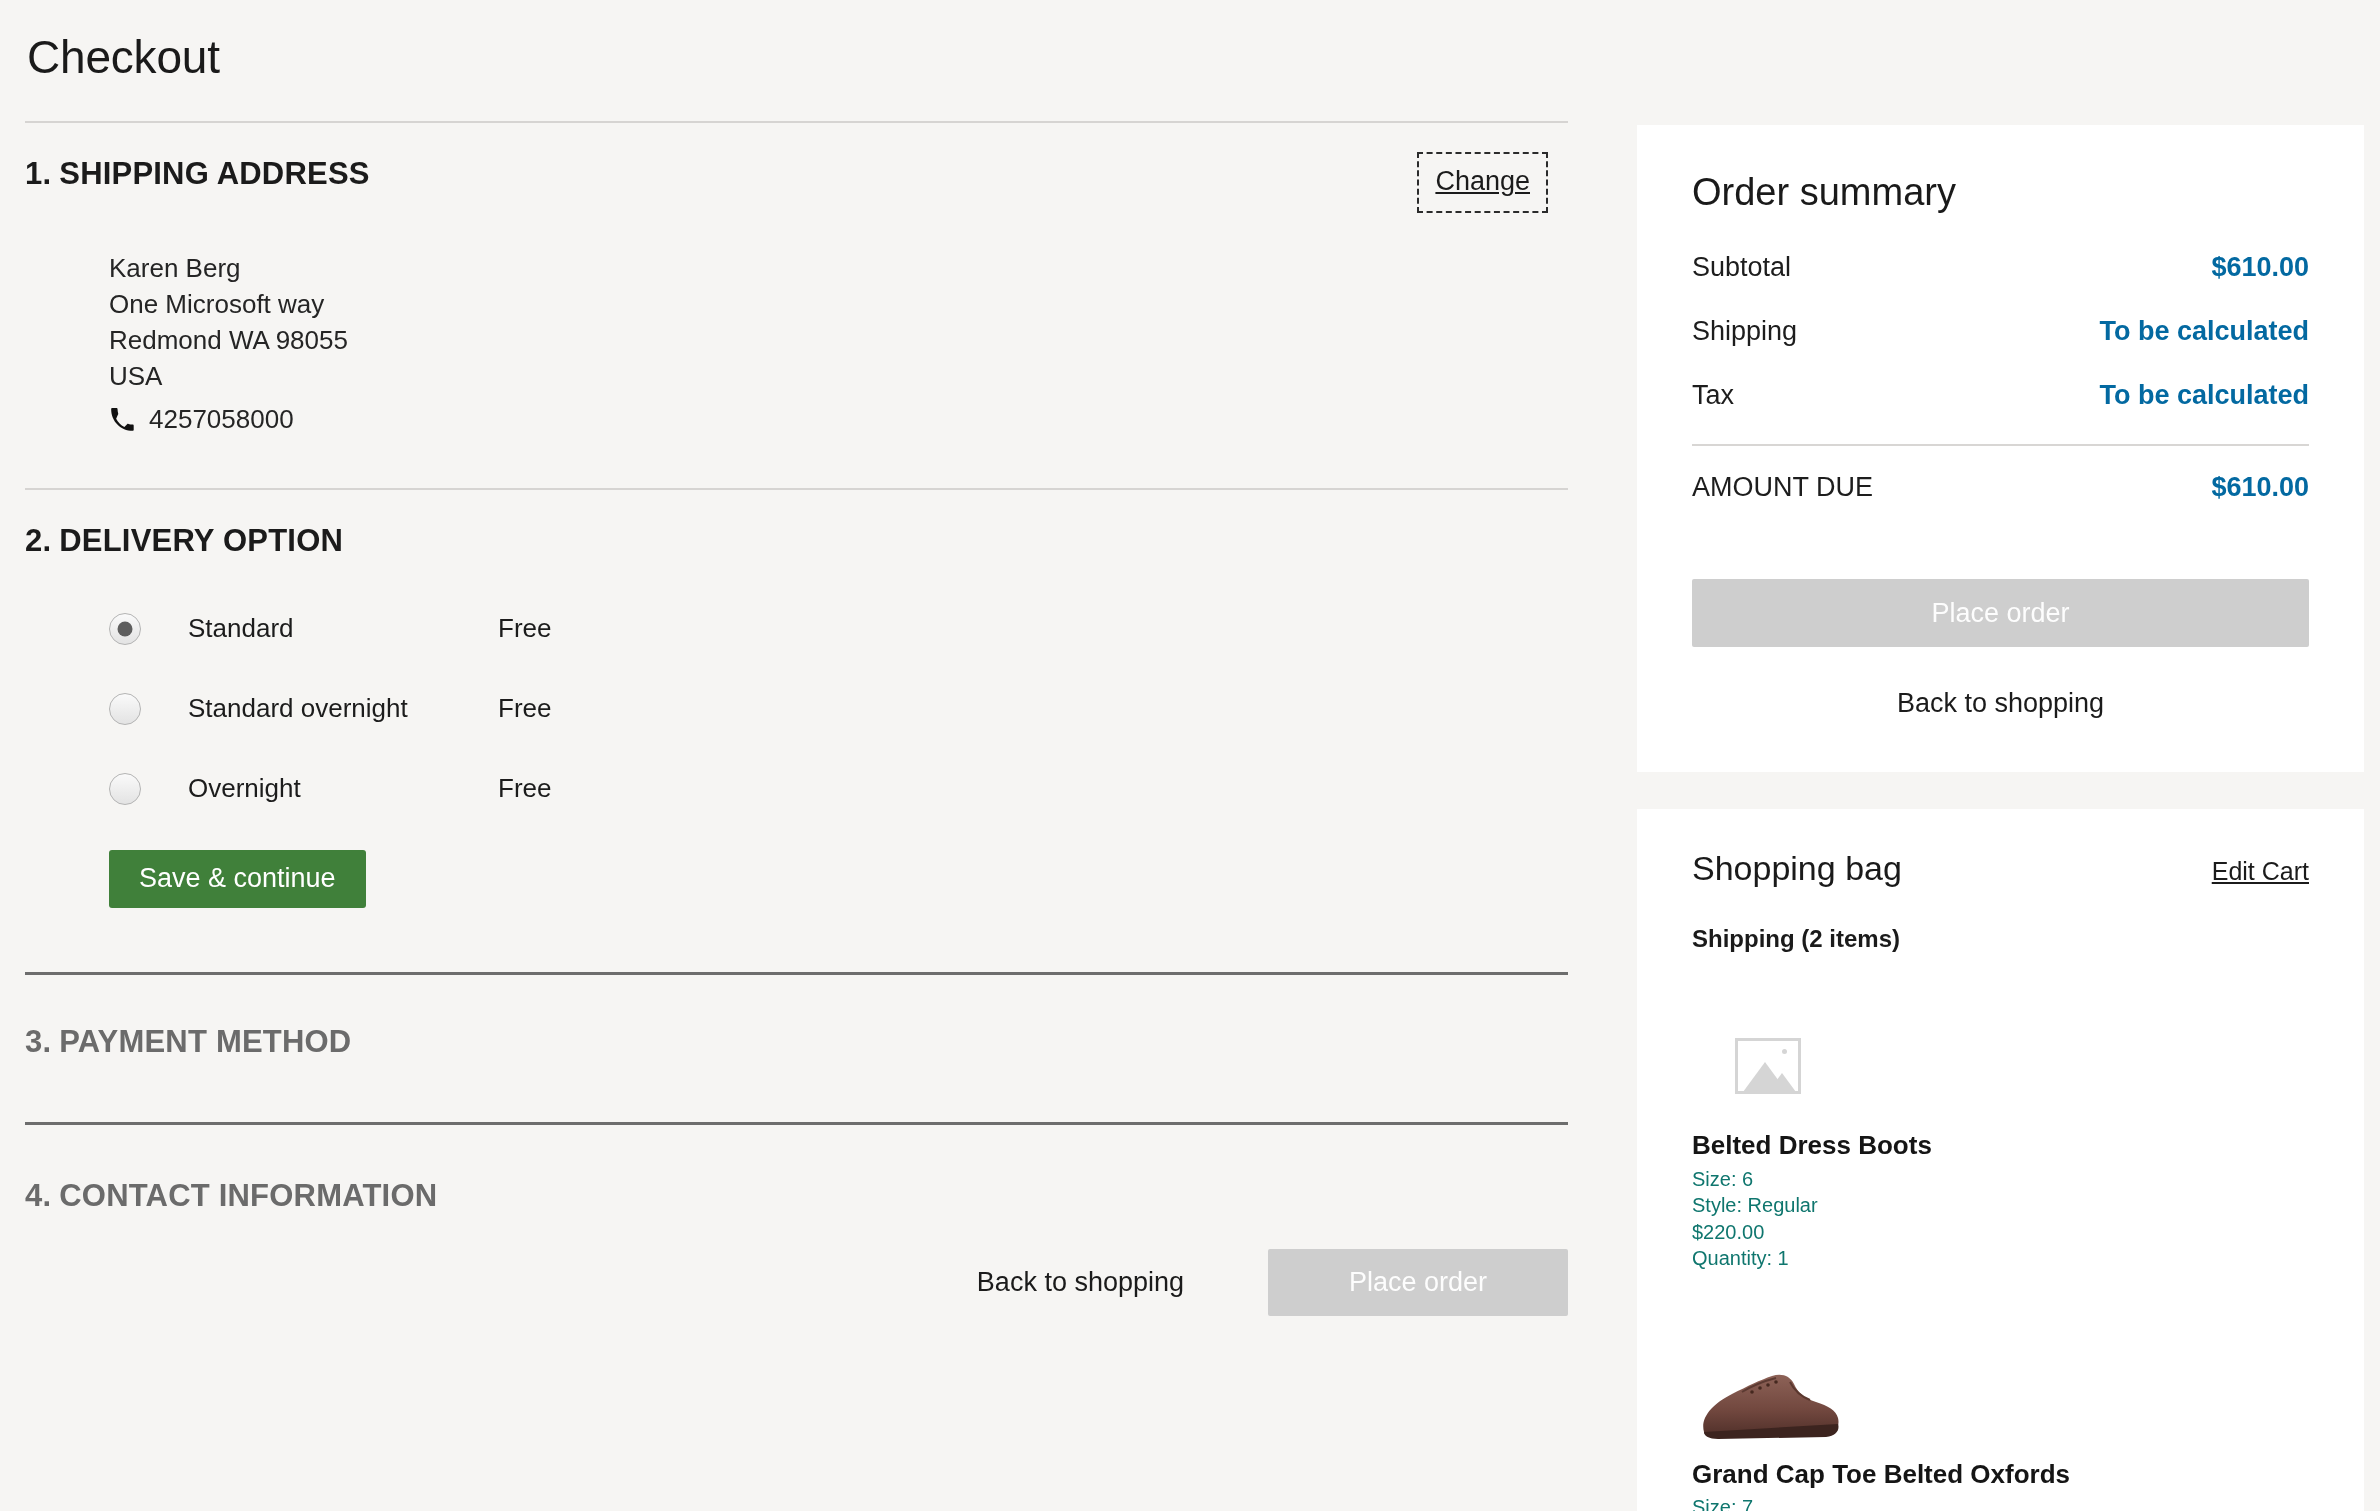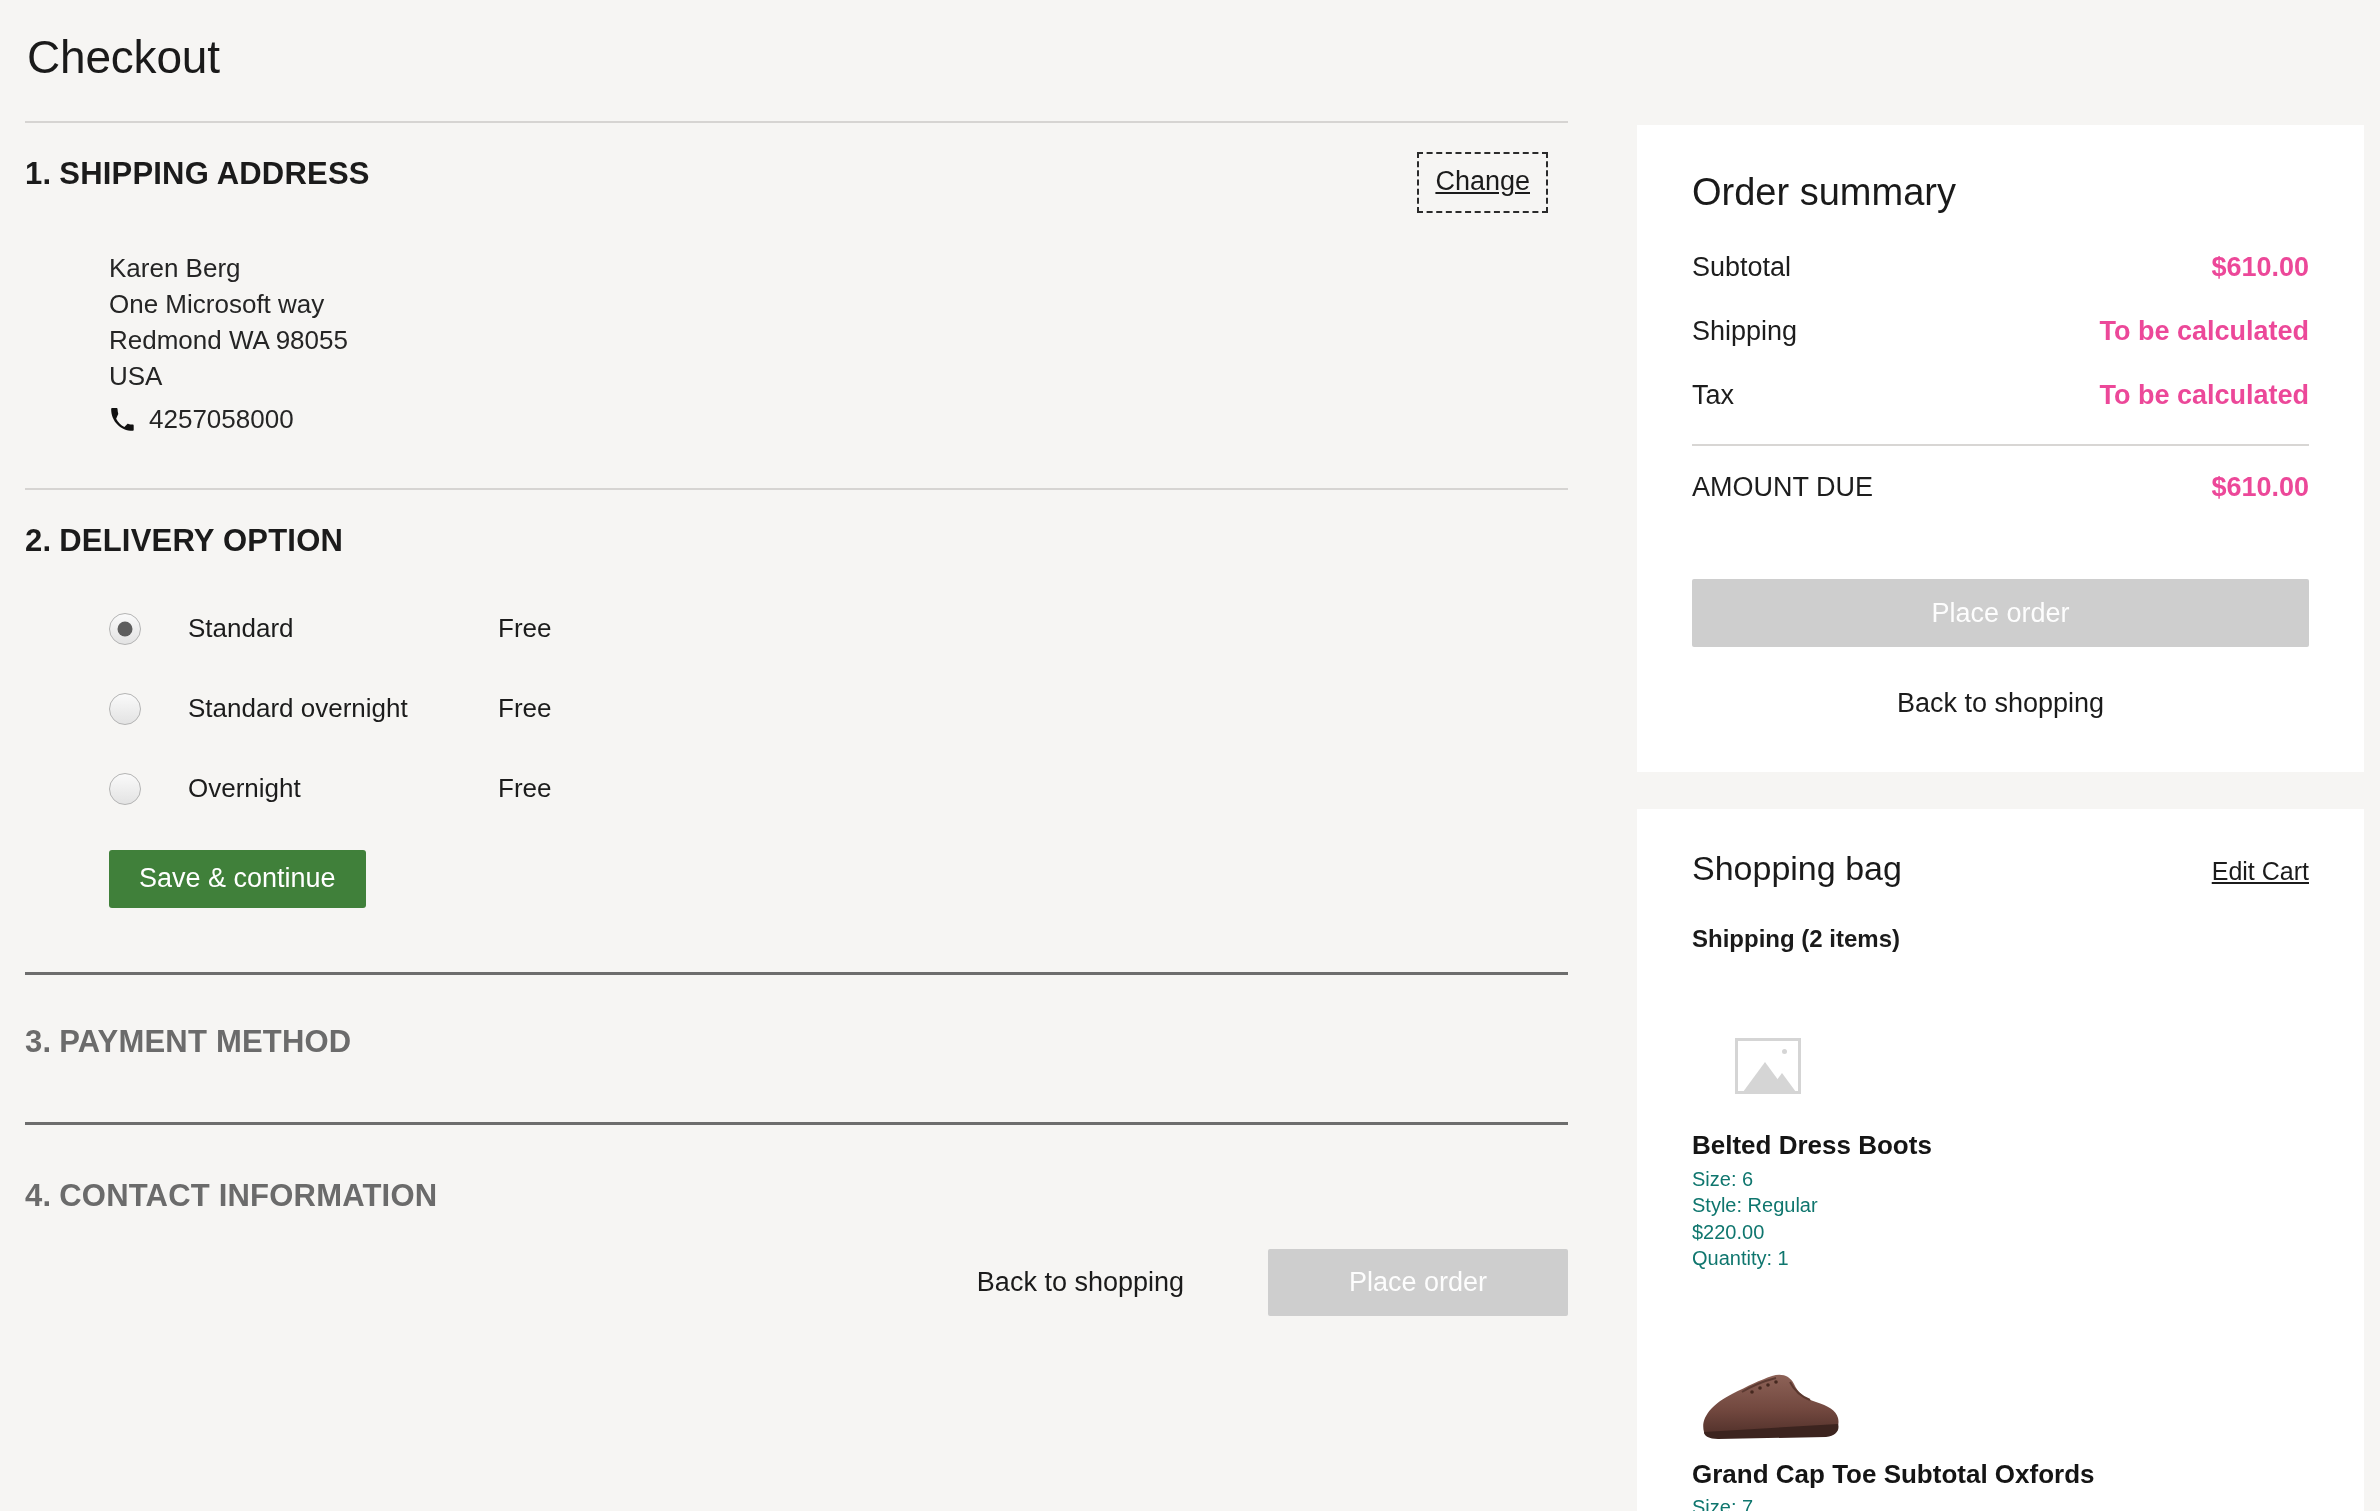--- a/index.html
+++ b/index.html
@@ -203,21 +203,21 @@
     color: #1a1a1a;
     margin: 0 0 38px 0;
   }
   .sum-row {
     display: flex;
     justify-content: space-between;
     align-items: baseline;
     margin-bottom: 33px;
   }
   .sum-label { font-size: 27px; color: #1d1d1d; }
-  .sum-value { font-size: 27px; color: #ec4899; font-weight: 700; }
+  .sum-value { font-size: 27px; color: #0369a1; font-weight: 700; }
   .sum-divider {
     height: 2px;
     background: #d8d6d4;
     margin: 6px 0 26px 0;
   }
   .sum-row.total { margin-bottom: 0; margin-top: 24px; }
   .sum-row.total .sum-label { font-size: 27px; }
 
   .btn-place-side {
     display: block;
@@ -500,19 +500,19 @@
               <path d="M56 38 C66 32 78 27 90 24" stroke="#5c3a32" stroke-width="2" fill="none"></path>
               <circle cx="66" cy="38" r="1.8" fill="#45281f"></circle>
               <circle cx="74" cy="34" r="1.8" fill="#45281f"></circle>
               <circle cx="82" cy="31" r="1.8" fill="#45281f"></circle>
               <circle cx="90" cy="28" r="1.8" fill="#45281f"></circle>
               <path d="M104 28 C108 36 114 42 124 46" stroke="#5b382f" stroke-width="2" fill="none"></path>
             </svg>
           </div>
         </div>
         <div class="item-info">
-          <div class="item-name">Grand Cap Toe Subtotal Oxfords</div>
+          <div class="item-name">Grand Cap Toe Belted Oxfords</div>
           <div class="item-meta">Size: 7</div>
         </div>
       </div>
     </div>
   </div>
 </div>
 
 </body></html>

